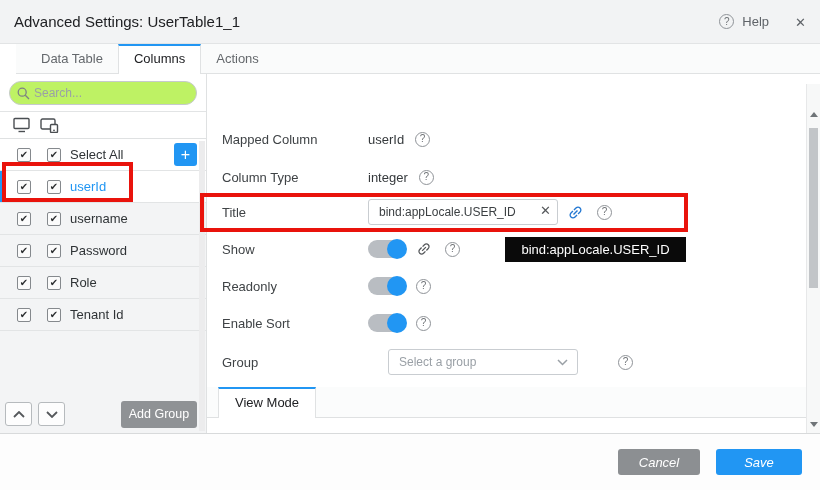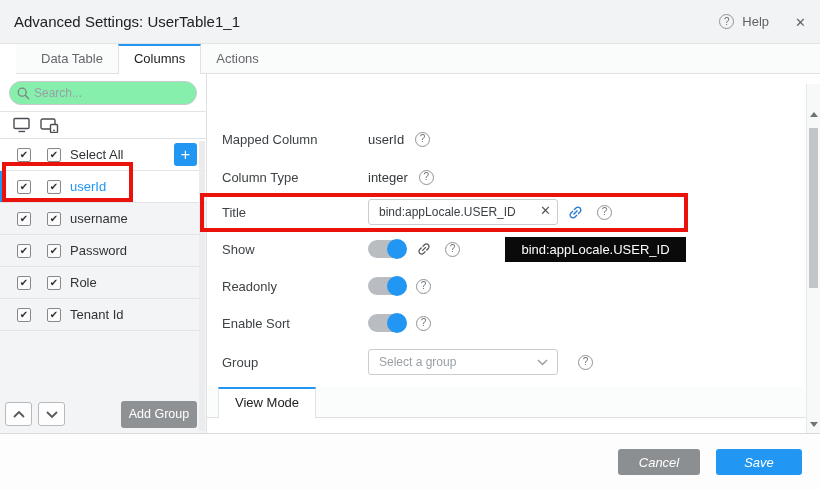--- a/index.html
+++ b/index.html
@@ -43,21 +43,21 @@
   
   .body { position:absolute; left:0; top:74px; width:820px; height:359px; }
 
   
   .sidebar {
     position:absolute; left:0; top:0; width:207px; height:359px;
     background:#f3f4f5; border-right:1px solid #dfe1e2;
   }
   .search-wrap { height:38px; background:#fff; border-bottom:1px solid #e2e4e5; padding:7px 9px; }
   .search-box {
-    position:relative; height:24px; border:1px solid #c6cacd; border-radius:12px; background:#86efac;
+    position:relative; height:24px; border:1px solid #c6cacd; border-radius:12px; background:#bef264;
   }
   .search-box svg { position:absolute; left:7px; top:5px; }
   .search-input {
     position:absolute; left:24px; top:0; width:160px; height:22px; border:none; outline:none;
     font-family:"Liberation Sans", sans-serif; font-size:12px; color:#3c4043; background:transparent;
   }
   .search-input::placeholder { color:#9aa0a6; }
   .device-row {
     height:27px; background:#fff; border-bottom:1px solid #dfe1e2;
     display:flex; align-items:center; gap:9px; padding-left:13px;
@@ -111,21 +111,21 @@
     background:#fff; color:#202124;
     border:1px solid #e0e2e3; border-bottom:none; border-top:2px solid #2196f3;
     padding:6px 16px 9px; margin-bottom:-1px;
   }
   .prow { position:absolute; left:15px; height:26px; display:flex; align-items:center; }
   .plabel { width:146px; color:#3f4346; flex:0 0 auto; }
   .pvalue { color:#35393c; margin-right:11px; }
   .r1 { top:52px; } .r2 { top:90px; }
   .r3 { top:124px; height:28px; }
   .r4 { top:164px; height:22px; } .r5 { top:201px; height:22px; } .r6 { top:238px; height:22px; }
-  .r7 { top:274px; height:28px; }
+  .r7 { top:274px; height:28px;gap:20px; }
 
   .txt-input-wrap { position:relative; width:190px; height:26px; margin-right:9px; }
   .txt-input {
     width:190px; height:26px; border:1px solid #c9cdd1; border-radius:3px;
     padding:0 26px 0 10px; font-family:"Liberation Sans", sans-serif; font-size:12px; color:#3c4043; outline:none;
   }
   .clear-x {
     position:absolute; right:7px; top:5px; color:#55585b; font-size:13px; line-height:1;
   }
   .clear-x::before { content:"\2715"; }

